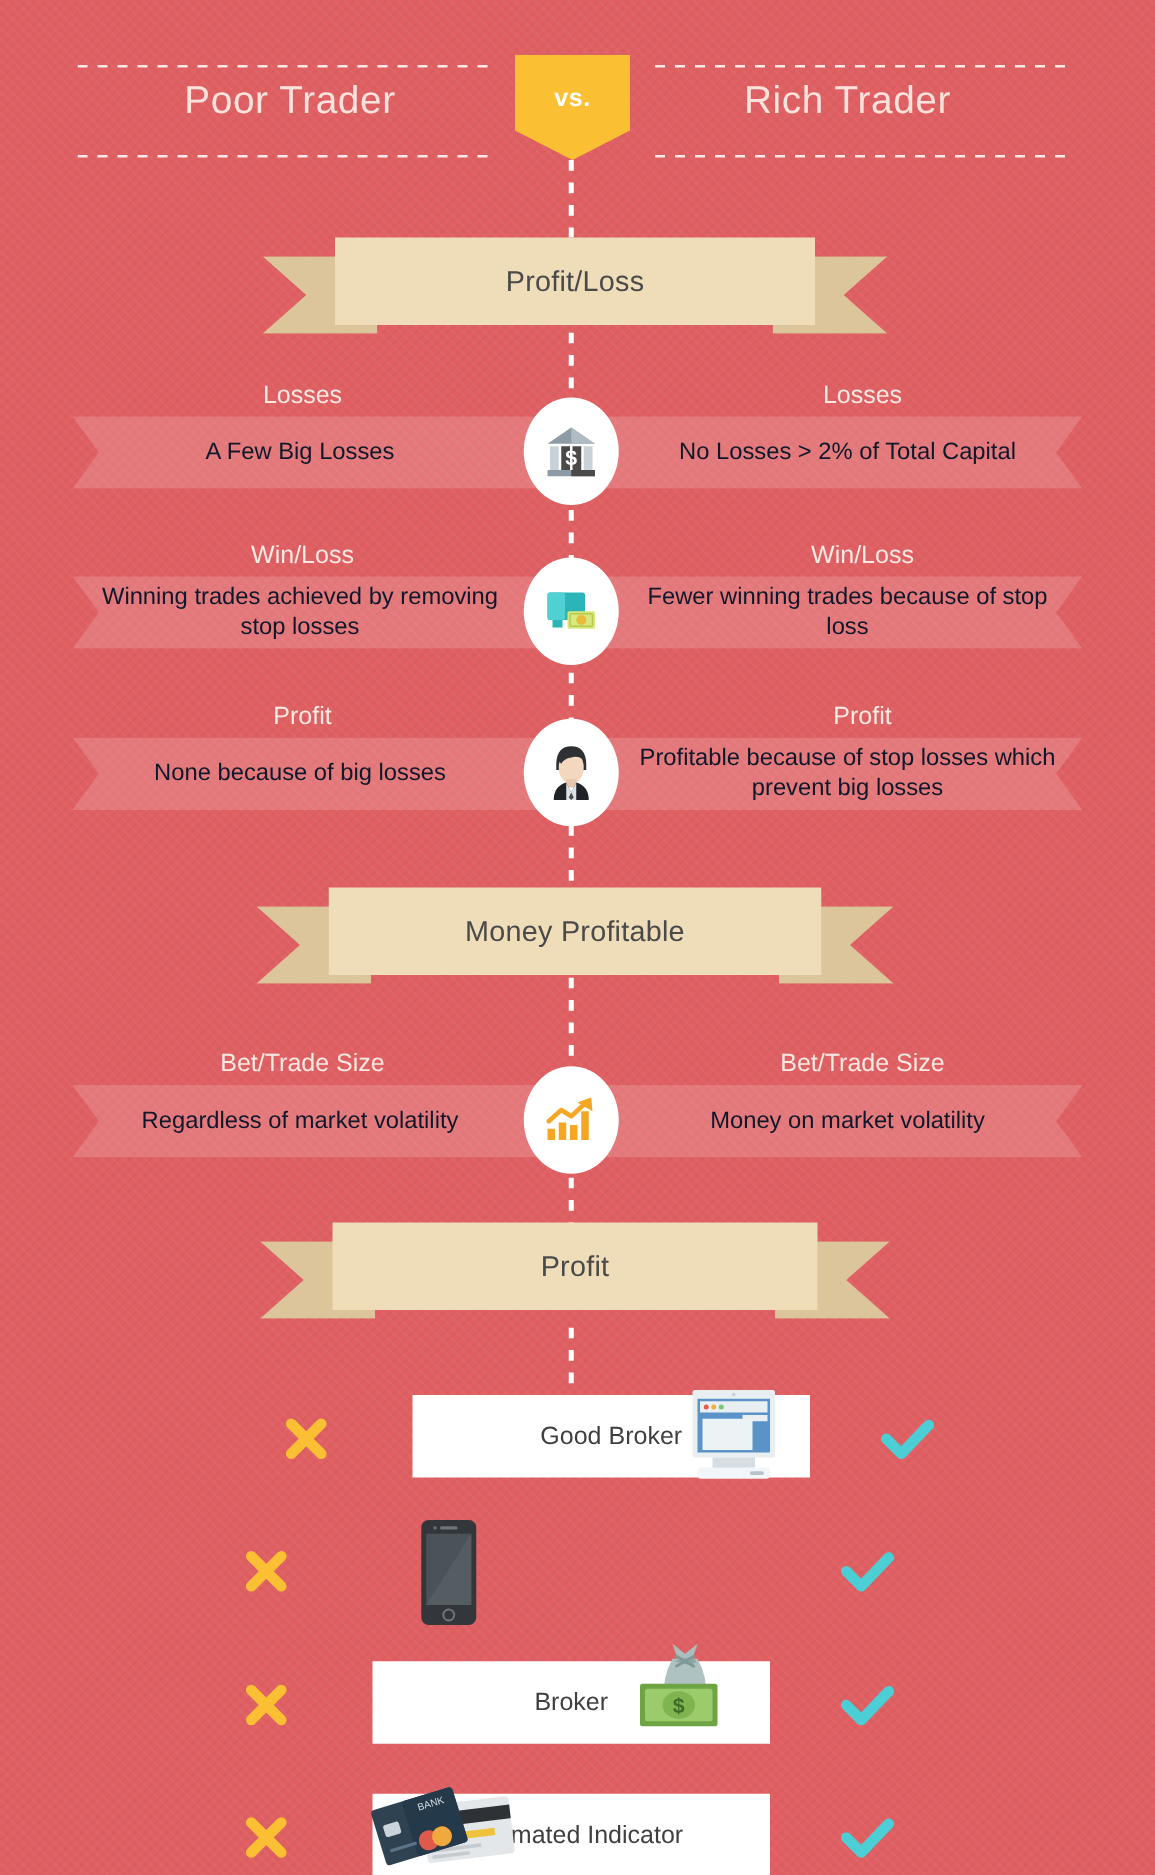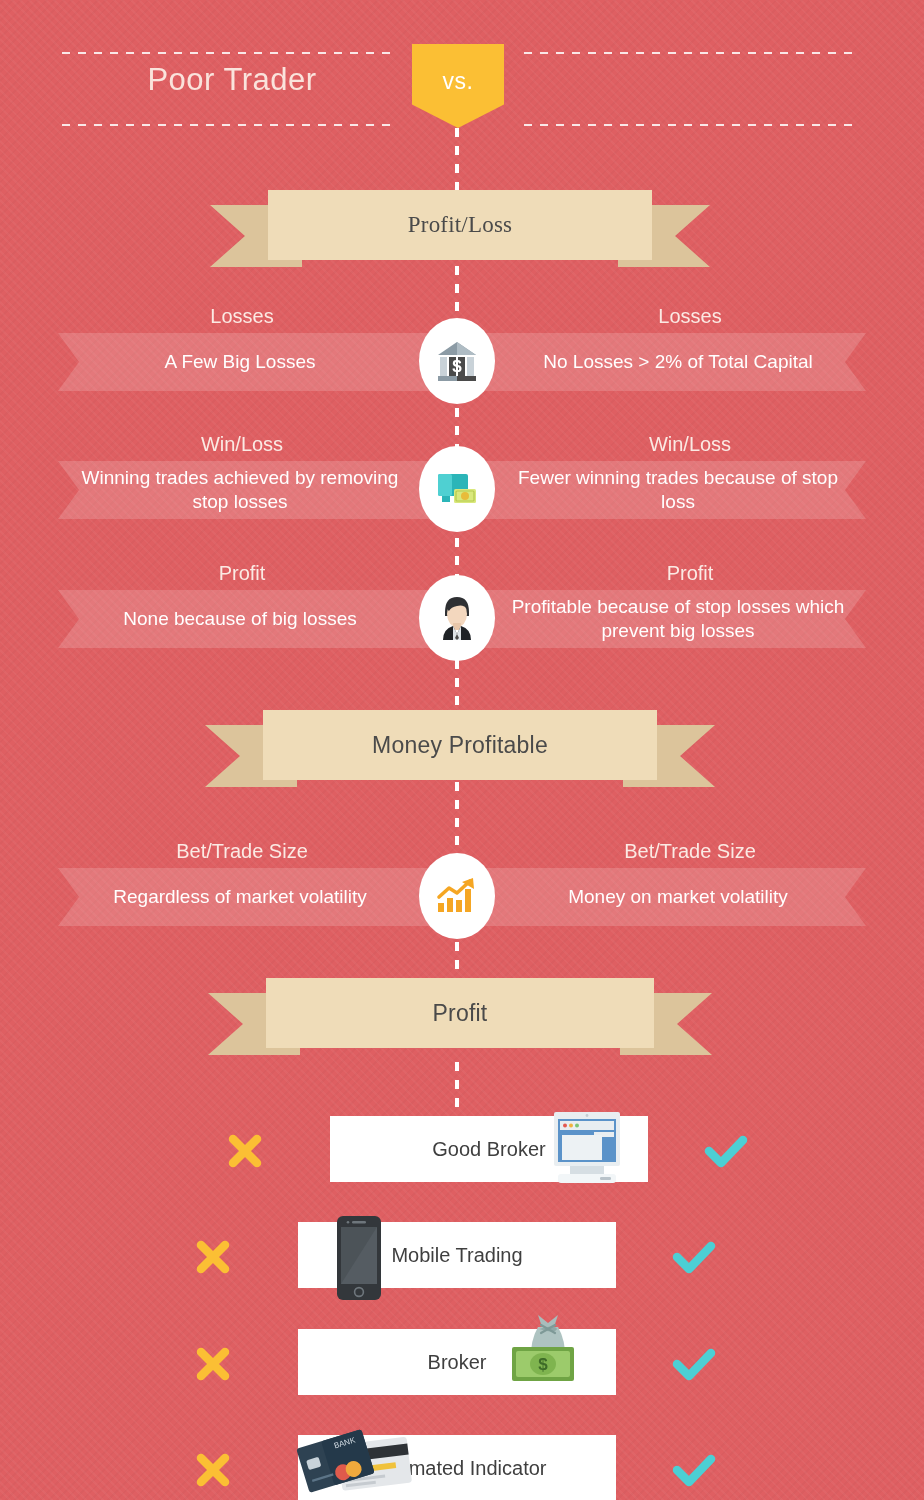--- a/index.html
+++ b/index.html
@@ -56,22 +56,22 @@
     height: 84px;
     background: #FBBF34;
     clip-path: polygon(0 0, 100% 0, 100% 72%, 50% 100%, 0 72%);
     z-index: 3;
   }
   .vs-badge span {
     display: block;
     text-align: center;
     margin-top: 24px;
     color: #FFFFFF;
-    font-size: 23px;
-    font-weight: 400;
+    font-size: 20px;
+    font-weight: 700;
     letter-spacing: .5px;
   }
 
   
   .banner { position: absolute; height: 86px; z-index: 4; }
   .banner .tail {
     position: absolute;
     top: 15px;
     width: 92px;
     height: 62px;
@@ -130,21 +130,21 @@
   }
   .cmp-text {
     position: absolute;
     top: 28px;
     height: 58px;
     width: 356px;
     display: flex; align-items: center; justify-content: center;
     text-align: center;
     font-size: 19px;
     line-height: 1.28;
-    color: #ffffff;
+    color: #0f172a;
     z-index: 2;
   }
   .cmp-text.left  { left: 62px; }
   .cmp-text.right { left: 500px; }
 
   .node {
     position: absolute;
     left: 419px;
     top: 13px;
     width: 76px;
@@ -196,26 +196,27 @@
   <div class="spine" style="top:782px;height:78px;"></div>
   <div class="spine" style="top:942px;height:50px;"></div>
   <div class="spine" style="top:1062px;height:56px;"></div>
 
   <div class="hdr-rule" style="left:62px;top:52px;width:330px;"></div>
   <div class="hdr-rule" style="left:62px;top:124px;width:330px;"></div>
   <div class="hdr-rule" style="left:524px;top:52px;width:330px;"></div>
   <div class="hdr-rule" style="left:524px;top:124px;width:330px;"></div>
 
   <div class="hdr-title" id="title-left">Poor Trader</div>
+  <div class="hdr-title" id="title-right">Rich Trader</div>
 
   <div class="vs-badge">
     <span>vs.</span>
   </div>
 
-  <div class="banner" style="left:210px;top:190px;width:500px;font-family:Liberation Serif, serif;">
+  <div class="banner" style="left:210px;top:190px;width:500px;">
     <div class="tail left"></div>
     <div class="tail right"></div>
     <div class="fold left"></div>
     <div class="fold right"></div>
     <div class="plate">
       <span>Profit/Loss</span>
     </div>
   </div>
 
   <div class="cmp-row" style="top:305px;">
@@ -349,23 +350,20 @@
       </svg>
     </div>
   </div>
 
   <div class="tool-row" style="top:1222px;">
     <div class="mark x">
       <svg width="58" height="58" viewBox="0 0 58 58" aria-hidden="true">
         <path d="M17 17 L41 41 M41 17 L17 41" fill="none" stroke="#FBBF34" stroke-width="8.5" stroke-linecap="round"></path>
       </svg>
     </div>
-    <div class="tool-bar">
-      <span>Mobile Trading</span>
-    </div>
     <div class="tool-art" style="left:335px;top:-8px;">
       <svg width="48" height="88" viewBox="0 0 48 88" aria-hidden="true">
         <rect x="2" y="2" width="44" height="84" rx="6" fill="#33373B"></rect>
         <rect x="6" y="13" width="36" height="57" fill="#4C5358"></rect>
         <polygon points="6,70 42,13 42,70" fill="#555C62"></polygon>
         <rect x="17" y="7" width="14" height="2.6" rx="1.3" fill="#6E767C"></rect>
         <circle cx="13" cy="8.3" r="1.3" fill="#6E767C"></circle>
         <circle cx="24" cy="78" r="4.4" fill="none" stroke="#6E767C" stroke-width="1.6"></circle>
       </svg>
     </div>

